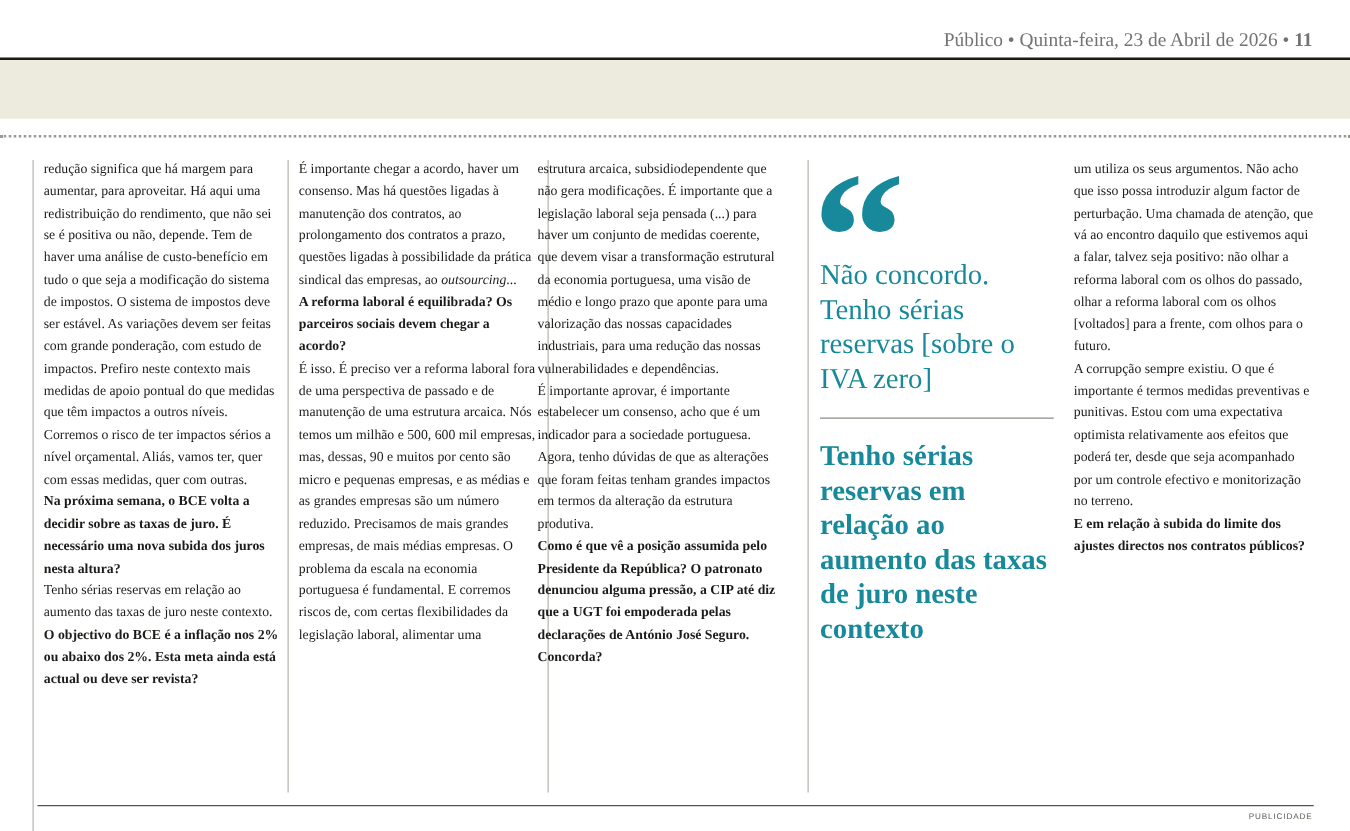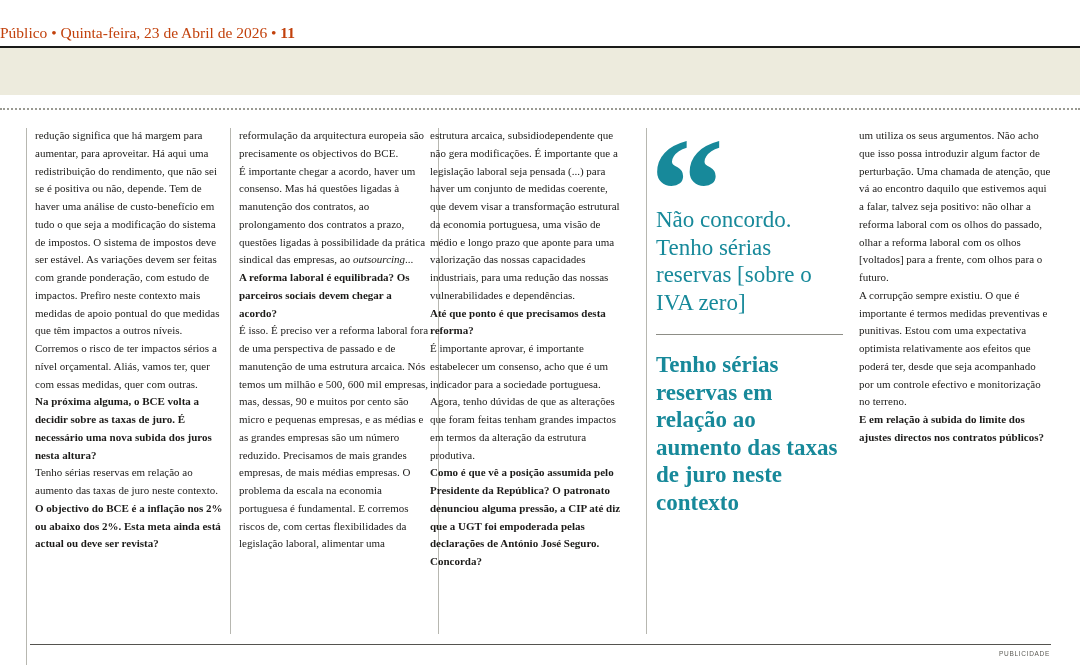--- a/index.html
+++ b/index.html
@@ -5,21 +5,21 @@
   html,body{margin:0;padding:0;}
   body{
     width:1080px;height:665px;position:relative;overflow:hidden;
     background:#ffffff;
     font-family:"Liberation Serif", serif;
     color:#1c1b19;
   }
   
   .masthead-row{
     position:absolute;top:24px;right:30px;left:0;
-    font-size:15.5px;color:#c2410c;
+    text-align:right;font-size:15.5px;color:#737373;
   }
   .masthead-row .pagenum{font-weight:700;}
   .top-rule{position:absolute;top:46px;left:0;width:1080px;height:2px;background:#1a1a18;}
   .band{position:absolute;top:48px;left:0;width:1080px;height:47px;background:#edebdd;}
   .dotted-rule{position:absolute;top:108px;left:0;width:1080px;height:0;border-top:2px dotted #9a9a92;}
   
   .vrule{position:absolute;width:1px;background:#b7b7b0;top:128px;}
   .vrule.left-edge{left:26px;height:537px;}
   .vrule.r1{left:230px;height:506px;}
   .vrule.r2{left:438px;height:506px;}
@@ -68,33 +68,31 @@
 <div class="band"></div>
 <div class="dotted-rule"></div>
 
 <div class="vrule left-edge"></div>
 <div class="vrule r1"></div>
 <div class="vrule r2"></div>
 <div class="vrule r3"></div>
 
 <div class="col col1">
     <p><span class="normal">redução significa que há margem para aumentar, para aproveitar. Há aqui uma redistribuição do rendimento, que não sei se é positiva ou não, depende. Tem de haver uma análise de custo-benefício em tudo o que seja a modificação do sistema de impostos. O sistema de impostos deve ser estável. As variações devem ser feitas com grande ponderação, com estudo de impactos. Prefiro neste contexto mais medidas de apoio pontual do que medidas que têm impactos a outros níveis. Corremos o risco de ter impactos sérios a nível orçamental. Aliás, vamos ter, quer com essas medidas, quer com outras.</span></p>
-    <p><span class="bold">Na próxima alguma, o BCE volta a decidir sobre as taxas de juro. É necessário uma nova subida dos juros nesta altura?</span></p>
+    <p><span class="bold">Na próxima semana, o BCE volta a decidir sobre as taxas de juro. É necessário uma nova subida dos juros nesta altura?</span></p>
     <p><span class="normal">Tenho sérias reservas em relação ao aumento das taxas de juro neste contexto.</span></p>
     <p><span class="bold">O objectivo do BCE é a inflação nos 2% ou abaixo dos 2%. Esta meta ainda está actual ou deve ser revista?</span></p>
   </div>
 <div class="col col2">
-    <p><span class="normal">reformulação da arquitectura europeia são precisamente os objectivos do BCE.</span></p>
     <p><span class="normal">É importante chegar a acordo, haver um consenso. Mas há questões ligadas à manutenção dos contratos, ao prolongamento dos contratos a prazo, questões ligadas à possibilidade da prática sindical das empresas, ao </span><span class="italic">outsourcing</span><span class="normal">...</span></p>
     <p><span class="bold">A reforma laboral é equilibrada? Os parceiros sociais devem chegar a acordo?</span></p>
     <p><span class="normal">É isso. É preciso ver a reforma laboral fora de uma perspectiva de passado e de manutenção de uma estrutura arcaica. Nós temos um milhão e 500, 600 mil empresas, mas, dessas, 90 e muitos por cento são micro e pequenas empresas, e as médias e as grandes empresas são um número reduzido. Precisamos de mais grandes empresas, de mais médias empresas. O problema da escala na economia portuguesa é fundamental. E corremos riscos de, com certas flexibilidades da legislação laboral, alimentar uma</span></p>
   </div>
 <div class="col col3">
     <p><span class="normal">estrutura arcaica, subsidiodependente que não gera modificações. É importante que a legislação laboral seja pensada (...) para haver um conjunto de medidas coerente, que devem visar a transformação estrutural da economia portuguesa, uma visão de médio e longo prazo que aponte para uma valorização das nossas capacidades industriais, para uma redução das nossas vulnerabilidades e dependências.</span></p>
-    <p><span class="bold">Até que ponto é que precisamos desta reforma?</span></p>
     <p><span class="normal">É importante aprovar, é importante estabelecer um consenso, acho que é um indicador para a sociedade portuguesa. Agora, tenho dúvidas de que as alterações que foram feitas tenham grandes impactos em termos da alteração da estrutura produtiva.</span></p>
     <p><span class="bold">Como é que vê a posição assumida pelo Presidente da República? O patronato denunciou alguma pressão, a CIP até diz que a UGT foi empoderada pelas declarações de António José Seguro. Concorda?</span></p>
   </div>
 <div class="col col5">
     <p><span class="normal">um utiliza os seus argumentos. Não acho que isso possa introduzir algum factor de perturbação. Uma chamada de atenção, que vá ao encontro daquilo que estivemos aqui a falar, talvez seja positivo: não olhar a reforma laboral com os olhos do passado, olhar a reforma laboral com os olhos [voltados] para a frente, com olhos para o futuro.</span></p>
     <p><span class="normal">A corrupção sempre existiu. O que é importante é termos medidas preventivas e punitivas. Estou com uma expectativa optimista relativamente aos efeitos que poderá ter, desde que seja acompanhado por um controle efectivo e monitorização no terreno.</span></p>
     <p><span class="bold">E em relação à subida do limite dos ajustes directos nos contratos públicos?</span></p>
   </div>
 
 <div class="pullquote">

